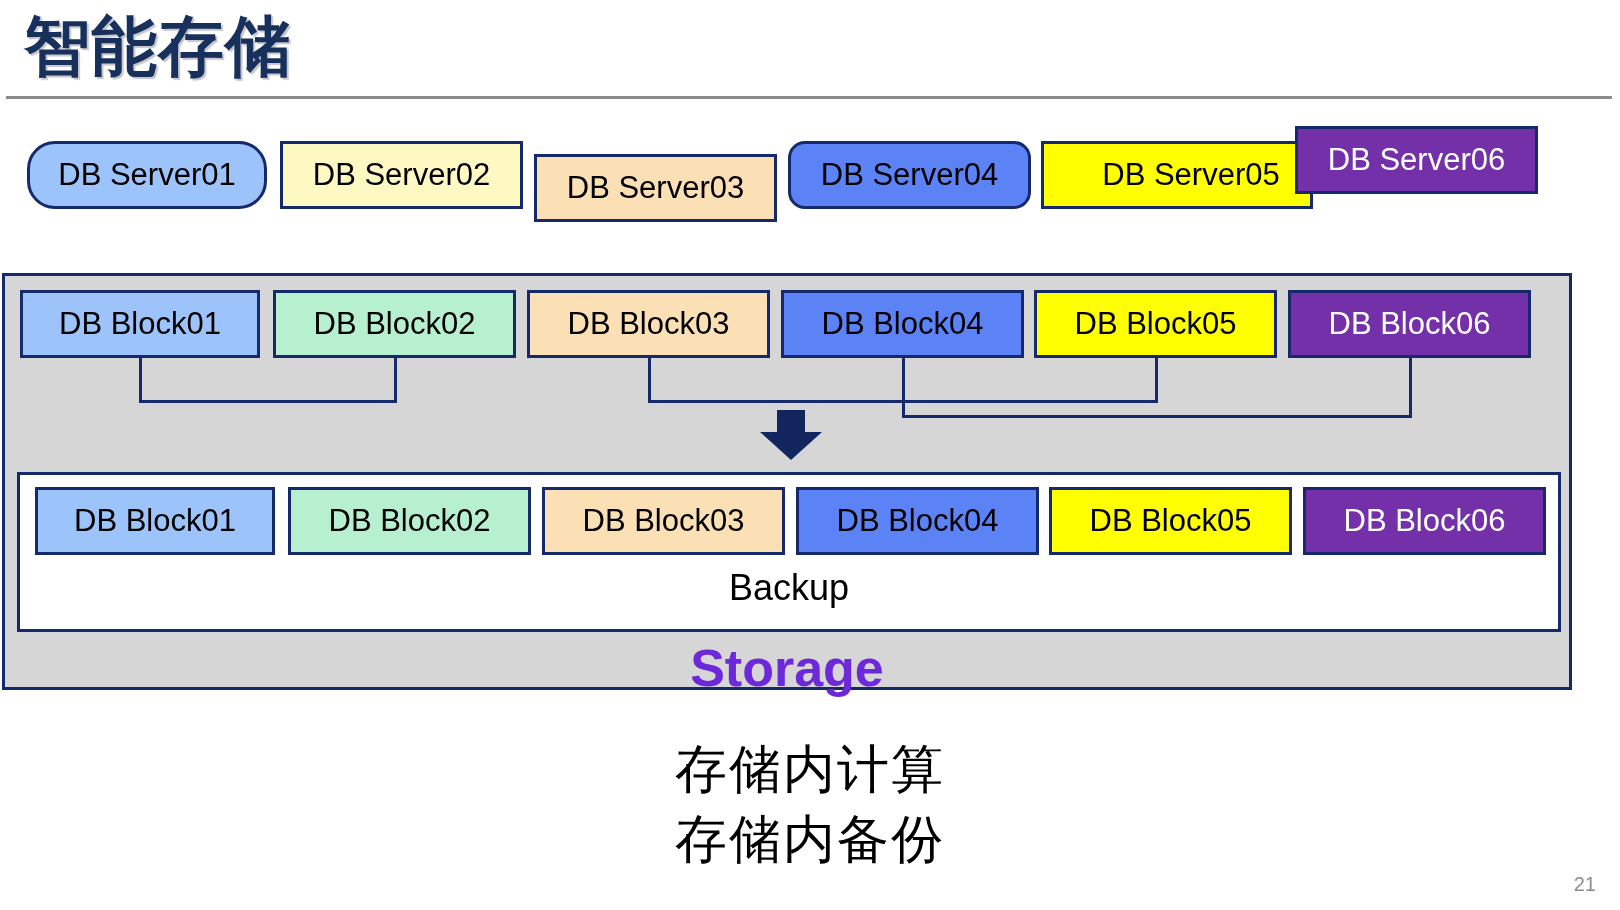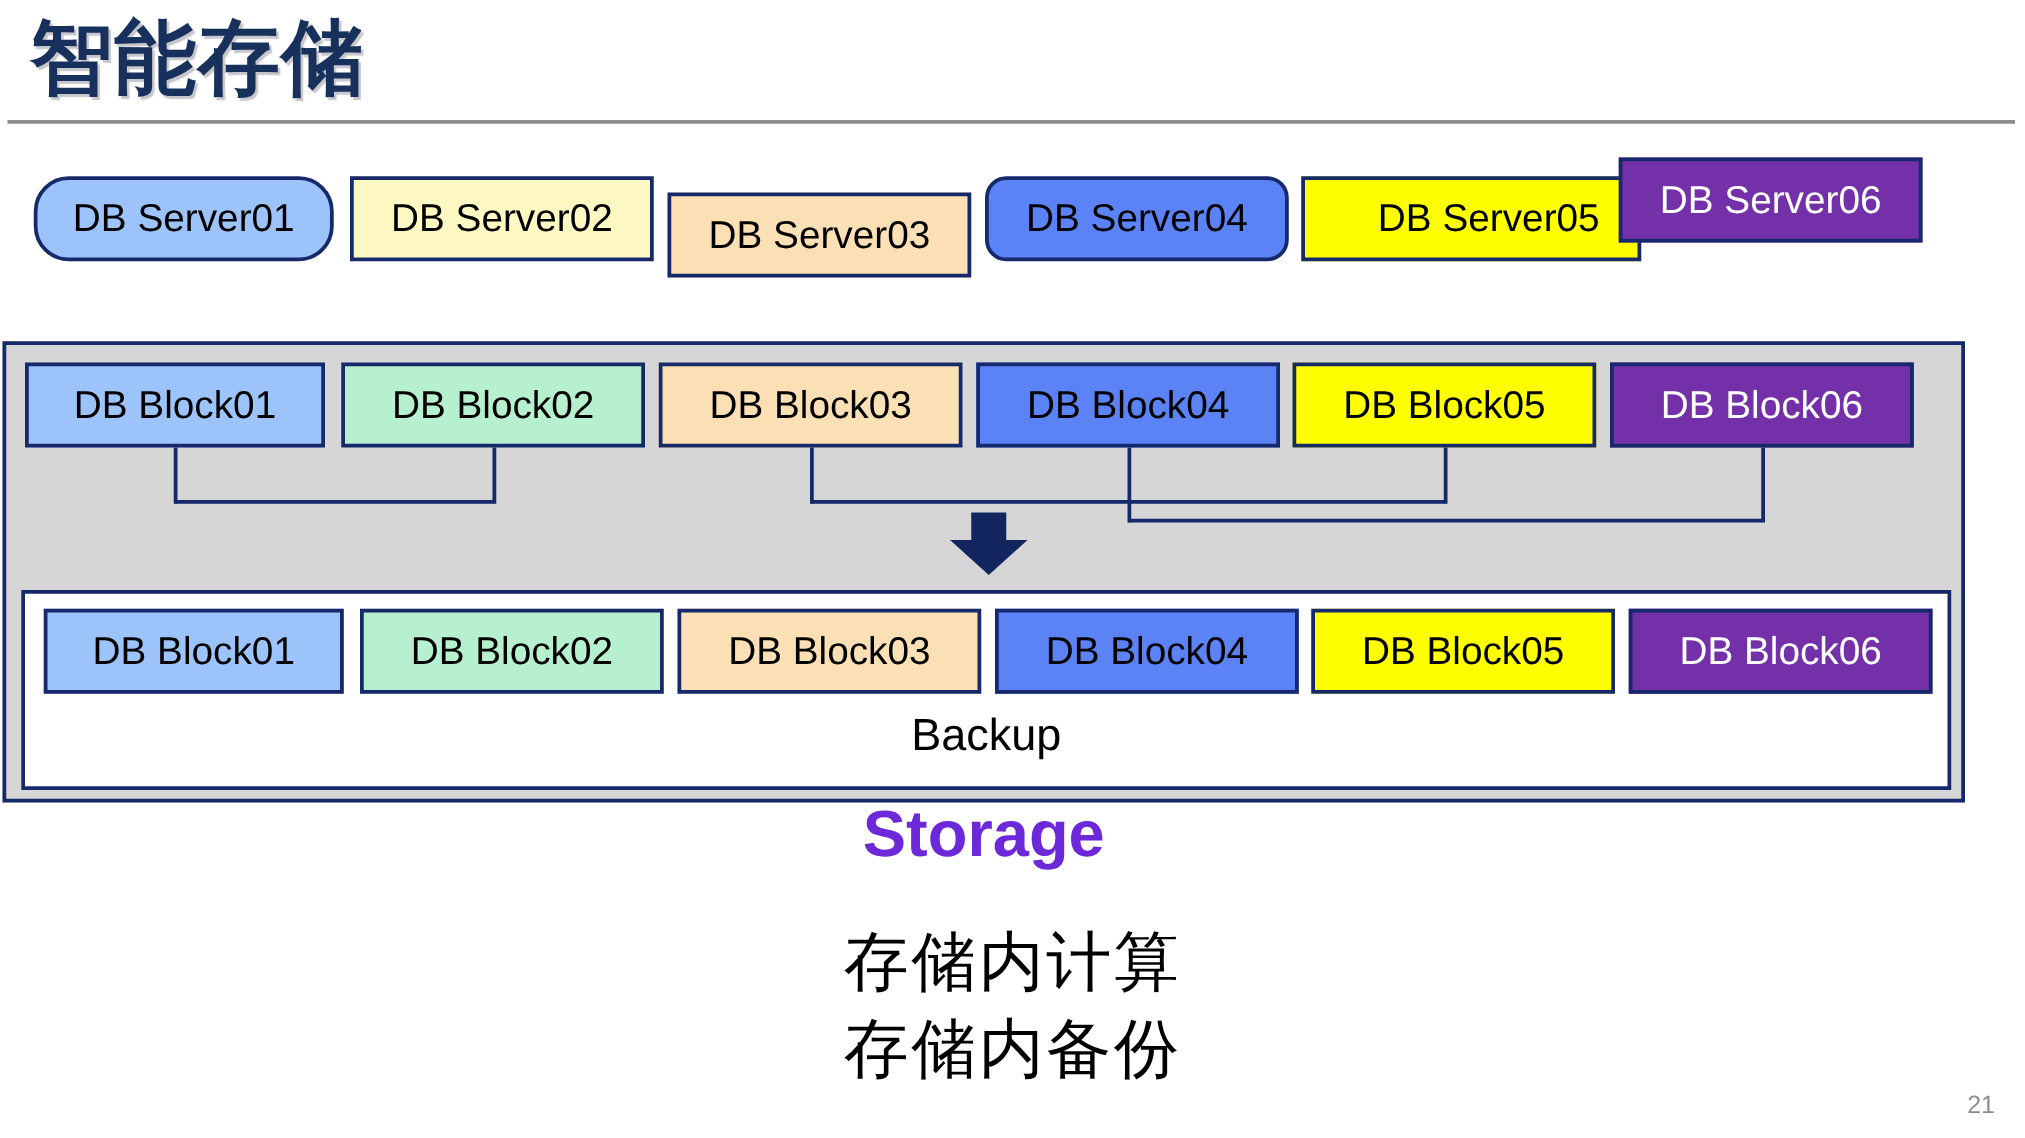--- a/index.html
+++ b/index.html
@@ -38,21 +38,21 @@
     white-space:nowrap;
   }
   .cbox.light   { }
   .cbox.onwhite { color:#ffffff; }
 
   
   #server-row{position:absolute;left:0;top:0;width:1620px;height:910px;}
 
   
   .storage-panel{
-    position:absolute;left:2px;top:273px;width:1570px;height:369px;
+    position:absolute;left:2px;top:273px;width:1570px;height:417px;
     background:#d6d6d6;
     border:3px solid #16296b;
     box-sizing:border-box;
   }
   .backup-box{
     position:absolute;left:12px;top:196px;width:1544px;height:160px;
     background:#ffffff;
     border:3px solid #16296b;
     box-sizing:border-box;
   }

